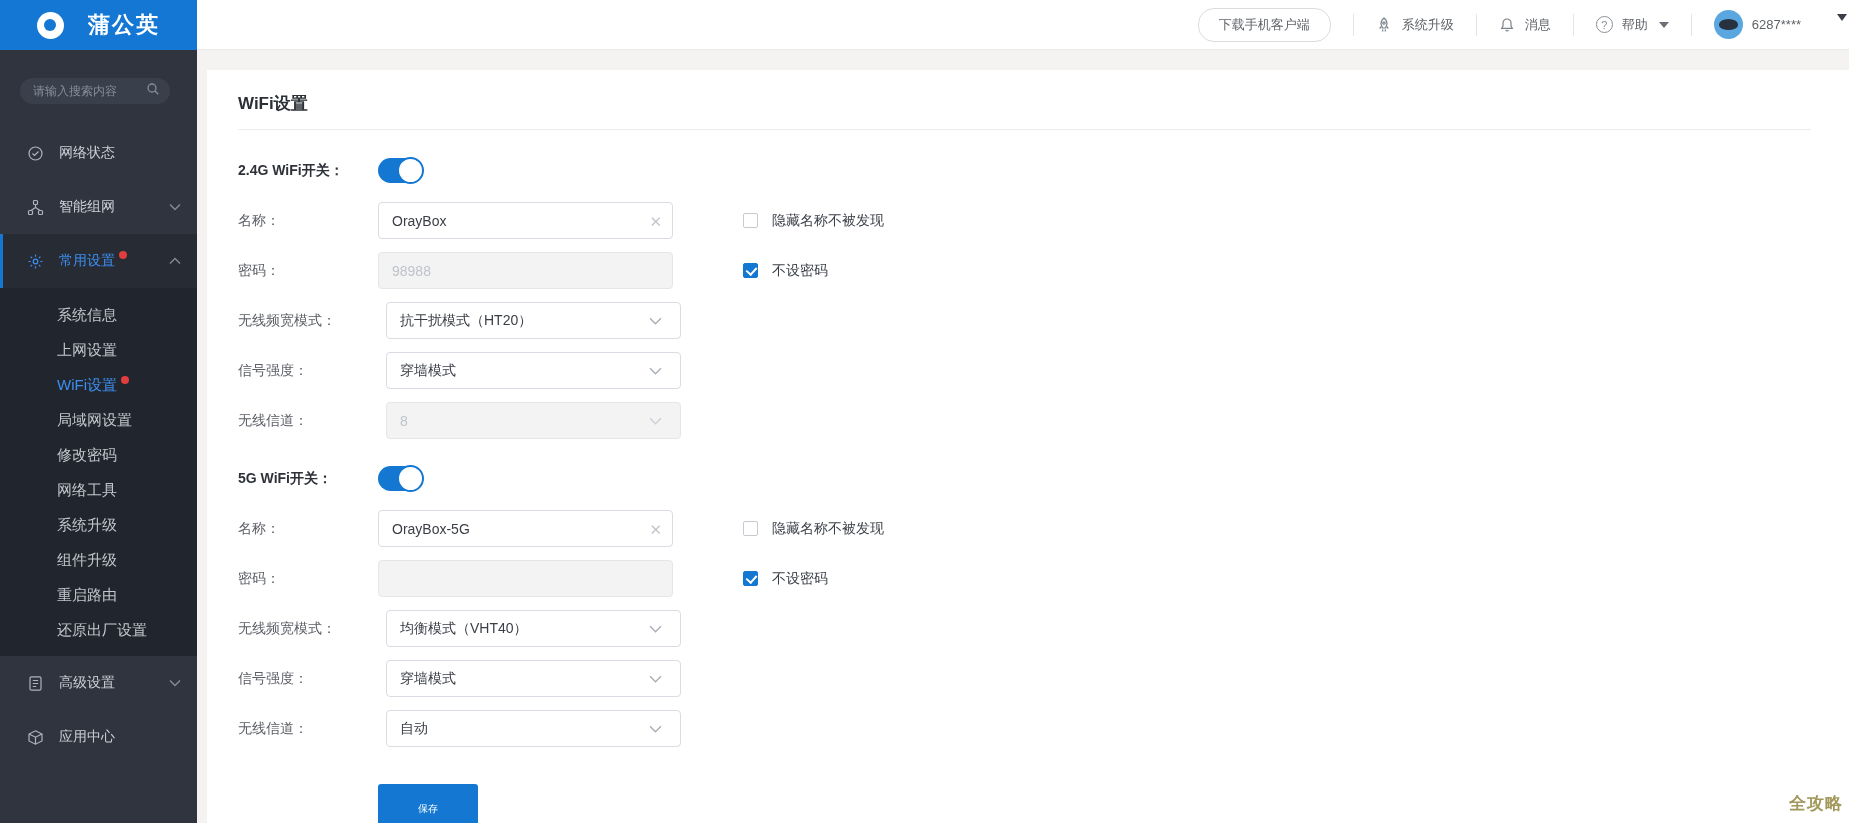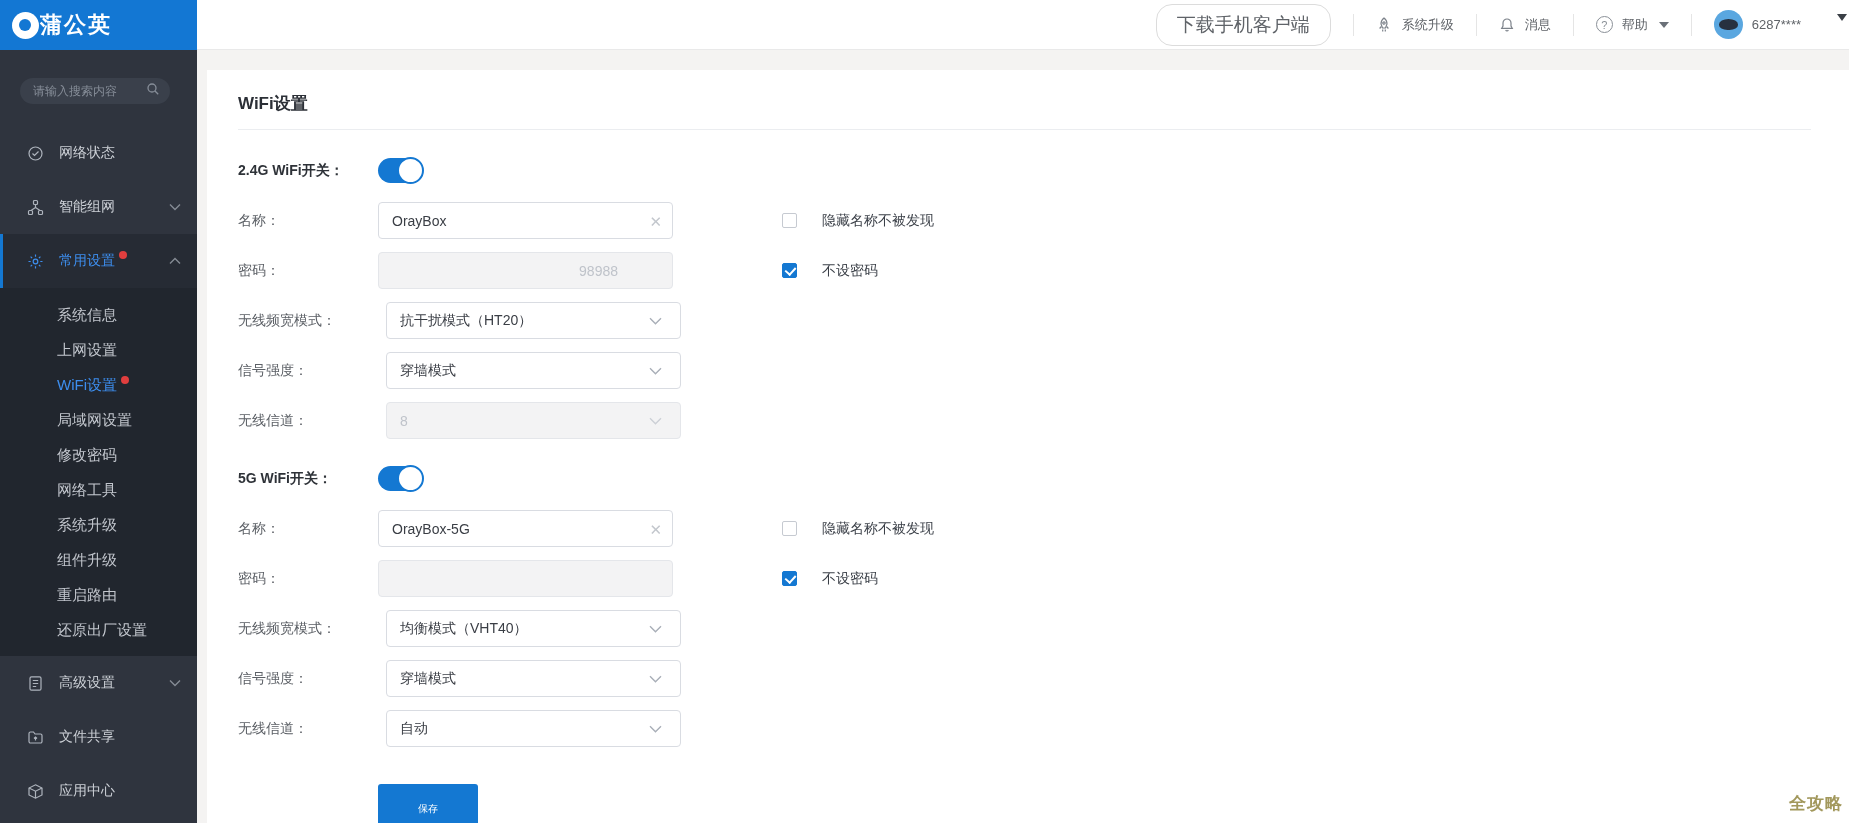--- a/index.html
+++ b/index.html
@@ -1,27 +1,27 @@
 <!DOCTYPE html>
 <html><head>
 <meta charset="utf-8">
 <style>
   * { margin:0; padding:0; box-sizing:border-box; }
   html,body { width:1849px; height:823px; overflow:hidden; font-family:"Liberation Sans", sans-serif; background:#f4f3f2; }
 
   
-  .logo-block { position:absolute; left:0; top:0; width:197px; height:50px; background:#1377d3; display:flex; align-items:center; padding-left:12px; gap:1px; }
+  .logo-block { position:absolute; left:0; top:0; width:197px; height:50px; background:#1377d3; display:flex; align-items:center; padding-left:37px; gap:24px; }
   .logo-mark { width:27px; height:27px; border-radius:50%; background:#fff; position:relative; flex:none; }
   .logo-mark::after { content:''; position:absolute; width:12px; height:12px; border-radius:50%; background:#1377d3; left:7px; top:7px; }
   .logo-text { color:#fff; font-size:22px; font-weight:bold; letter-spacing:2px; }
 
   .topbar { position:absolute; left:197px; top:0; right:0; height:50px; background:#fff; border-bottom:1px solid #e9e9e9; display:flex; align-items:center; justify-content:flex-end; padding-right:26px; gap:0; }
   .tb-group { display:flex; align-items:center; gap:9px; padding:0 22px; color:#5f6368; font-size:13px; cursor:pointer; }
   .tb-divider { width:1px; height:22px; background:#e5e5e5; }
-  .pill-btn { border:1px solid #dcdcdc; border-radius:16px; padding:7px 20px; font-size:19px; color:#5f6368; background:#fff; cursor:pointer; margin-right:22px; }
+  .pill-btn { border:1px solid #dcdcdc; border-radius:16px; padding:7px 20px; font-size:13px; color:#5f6368; background:#fff; cursor:pointer; margin-right:22px; }
   .tb-icon { width:17px; height:17px; display:inline-flex; align-items:center; justify-content:center; color:#7c828a; }
   .tb-icon svg { display:block; }
   .help-circle { width:17px; height:17px; border:1px solid #8a9097; border-radius:50%; font-size:11px; color:#8a9097; display:flex; align-items:center; justify-content:center; }
   .caret-down { width:0; height:0; border-left:5px solid transparent; border-right:5px solid transparent; border-top:6px solid #6a7078; margin-left:2px; }
   .avatar { width:29px; height:29px; border-radius:50%; background:#5aa7e0; position:relative; overflow:hidden; flex:none; }
   .avatar::after { content:''; position:absolute; left:5px; top:9px; width:19px; height:11px; border-radius:50% 50% 45% 45%; background:#27313f; }
   .edge-caret { position:absolute; right:2px; top:14px; width:0; height:0; border-left:5px solid transparent; border-right:5px solid transparent; border-top:7px solid #3a3f46; }
 
   
   .sidebar { position:absolute; left:0; top:50px; width:197px; bottom:0; background:#2f343e; color:#ccd0d6; }
@@ -53,27 +53,27 @@
   .form { margin-top:28px; }
   .form-row { display:flex; align-items:center; margin-bottom:13px; }
   .form-row.toggle-row { margin-bottom:19px; }
   .form-row.mt { margin-top:27px; }
   .flabel { width:140px; flex:none; font-size:14px; color:#5c6066; }
   .flabel.bold { font-weight:bold; color:#2e3238; }
 
   .field { position:relative; width:295px; height:37px; flex:none; }
   .field input, .field .sel { width:100%; height:100%; border:1px solid #d9dce2; border-radius:4px; background:#fff; font-size:14px; color:#3a3e45; padding:0 34px 0 13px; display:flex; align-items:center; font-family:"Liberation Sans", sans-serif; outline:none; }
   .field input { padding-right:54px; }
-  .field.disabled input, .field.disabled .sel { background:#f3f3f4; border-color:#e4e6ea; color:#bfc3ca;text-align:right; }
+  .field.disabled input, .field.disabled .sel { background:#f3f3f4; border-color:#e4e6ea; color:#bfc3ca; }
   .clear-x { position:absolute; right:11px; top:50%; transform:translateY(-50%); color:#c3c7cd; font-size:15px; cursor:pointer; line-height:1; }
   .chev-icon { position:absolute; right:11px; top:50%; transform:translateY(-50%); color:#a9afb8; display:flex; }
   .field.disabled .chev-icon { color:#ccd0d6; }
   .sel { cursor:pointer;margin-left:8px; }
 
-  .chk-group { display:flex; align-items:center; margin-left:109px; gap:25px; }
+  .chk-group { display:flex; align-items:center; margin-left:70px; gap:14px; }
   .chk { width:15px; height:15px; border:1px solid #c6cad1; border-radius:2px; background:#fff; position:relative; cursor:pointer; flex:none; }
   .chk.checked { background:#1478d2; border-color:#1478d2; }
   .chk.checked::after { content:''; position:absolute; left:4px; top:1px; width:5px; height:8px; border:solid #fff; border-width:0 2px 2px 0; transform:rotate(42deg); }
   .chk-label { font-size:14px; color:#3a3f47; }
 
   .toggle { width:45px; height:25px; border-radius:13px; background:#1478d2; position:relative; cursor:pointer; flex:none; }
   .toggle .knob { position:absolute; right:-1px; top:-1px; width:27px; height:27px; border-radius:50%; background:#fff; border:2px solid #1478d2; }
 
   .save-btn { margin:24px 0 0 140px; width:100px; height:50px; background:#1478d2; color:#fff; border:none; border-radius:3px; font-size:10px; cursor:pointer; font-family:"Liberation Sans", sans-serif; }
 
@@ -221,29 +221,20 @@
         </svg>
       </span>
       <span>高级设置</span>
       <span class="chev">
         <svg width="12" height="8" viewBox="0 0 12 8" fill="none" stroke="currentColor" stroke-width="1.4">
             <path d="m1 1.5 5 5 5-5"></path>
           </svg>
       </span>
     </div>
 
-    <div class="nav-item">
-      <span class="nico">
-        <svg width="17" height="17" viewBox="0 0 17 17" fill="none" stroke="currentColor" stroke-width="1.2">
-          <path d="M2 4.5A1.5 1.5 0 0 1 3.5 3h3l1.5 2h5.5A1.5 1.5 0 0 1 15 6.5v6A1.5 1.5 0 0 1 13.5 14h-10A1.5 1.5 0 0 1 2 12.5z"></path>
-          <path d="M8.5 11.5v-3.2M7 9.5l1.5-1.5L10 9.5"></path>
-        </svg>
-      </span>
-      <span>文件共享</span>
-    </div>
 
     <div class="nav-item">
       <span class="nico">
         <svg width="17" height="17" viewBox="0 0 17 17" fill="none" stroke="currentColor" stroke-width="1.2">
           <path d="M8.5 1.8 15 5v7l-6.5 3.2L2 12V5z"></path>
           <path d="M2 5l6.5 3.2L15 5M8.5 8.2v7"></path>
         </svg>
       </span>
       <span>应用中心</span>
     </div>

